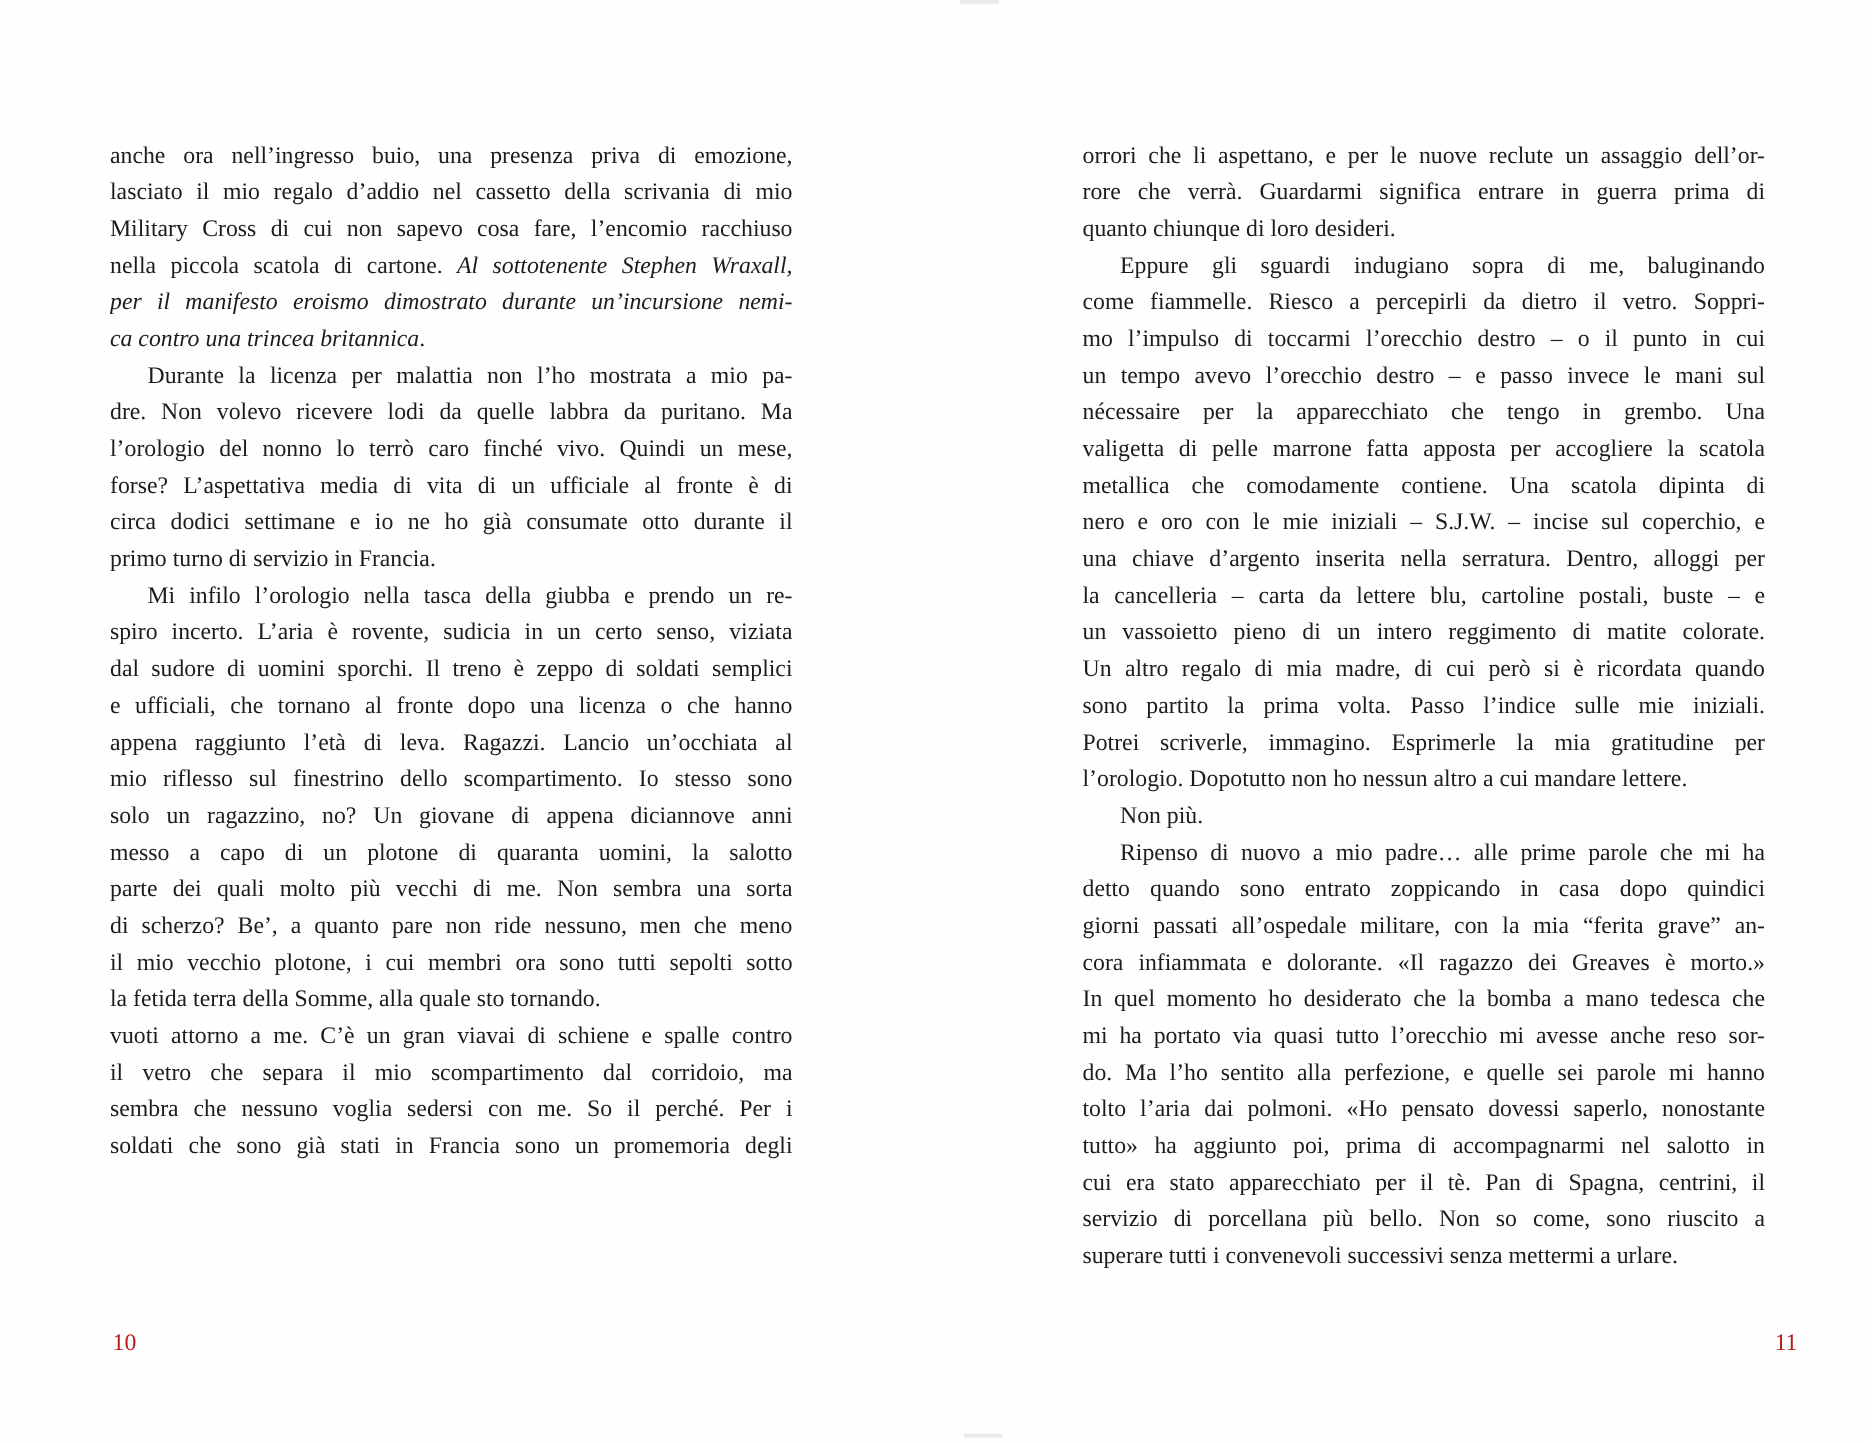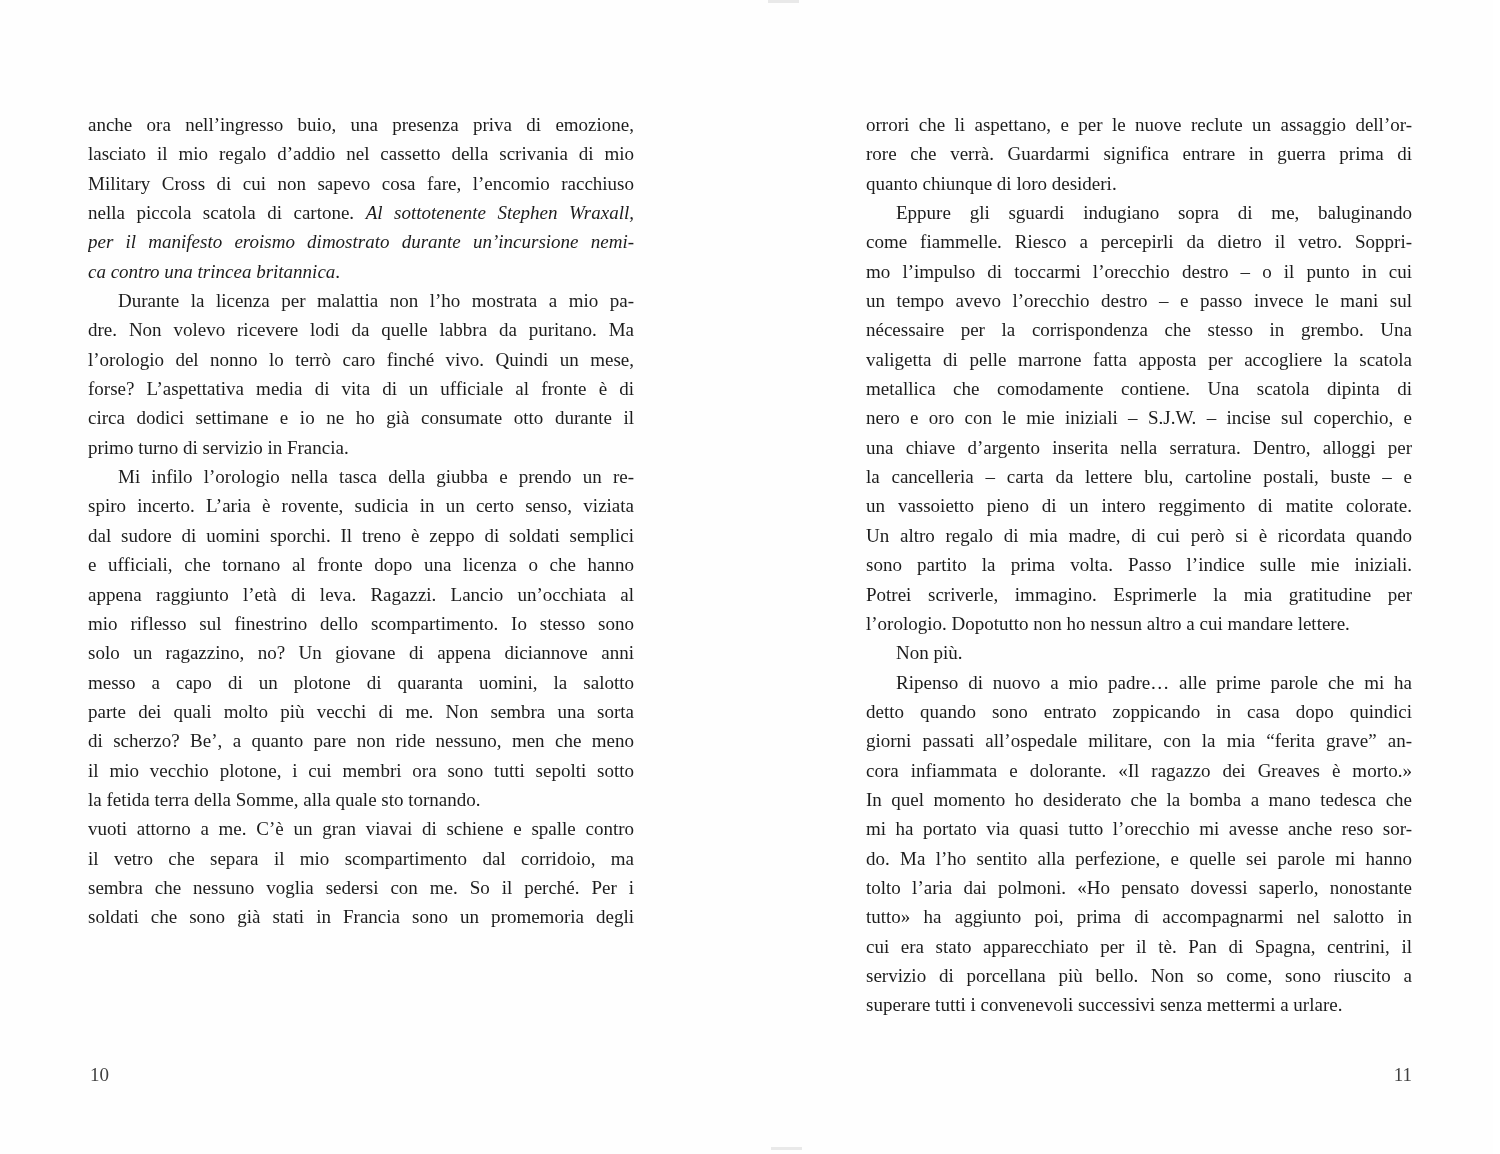--- a/index.html
+++ b/index.html
@@ -32,24 +32,24 @@
     text-align-last: justify;
   }
   .line.endline { text-align-last: left; }
   .line.indent  { text-indent: 30px; }
   .it { font-style: italic; }
   .folio {
     position: absolute;
     top: 1060px;
     font-size: 19px;
     line-height: 29.35px;
-    color: #404040;
+    color: #b91c1c;
   }
   .folio.fleft  { left: 90px; }
-  .folio.fright { left: 866px; width: 546px; text-align: right; }
+  .folio.fright { left: 892px; width: 546px; text-align: right; }
   .mark {
     position: absolute;
     width: 31px;
     height: 3px;
     background: #e9e9e9;
   }
   .mark.top    { left: 768px; top: 0; }
   .mark.bottom { left: 771px; top: 1147px; }
 </style>
 </head>
@@ -101,21 +101,21 @@
       <div>
         <div class="line"><span>orrori che li aspettano, e per le nuove reclute un assaggio dell’or-</span></div>
         <div class="line"><span>rore che verrà. Guardarmi significa entrare in guerra prima di</span></div>
         <div class="line endline"><span>quanto chiunque di loro desideri.</span></div>
       </div>
       <div>
         <div class="line indent"><span>Eppure gli sguardi indugiano sopra di me, baluginando</span></div>
         <div class="line"><span>come fiammelle. Riesco a percepirli da dietro il vetro. Soppri-</span></div>
         <div class="line"><span>mo l’impulso di toccarmi l’orecchio destro – o il punto in cui</span></div>
         <div class="line"><span>un tempo avevo l’orecchio destro – e passo invece le mani sul</span></div>
-        <div class="line"><span>nécessaire per la corrispondenza che stesso in grembo. Una</span></div>
+        <div class="line"><span>nécessaire per la apparecchiato che tengo in grembo. Una</span></div>
         <div class="line"><span>valigetta di pelle marrone fatta apposta per accogliere la scatola</span></div>
         <div class="line"><span>metallica che comodamente contiene. Una scatola dipinta di</span></div>
         <div class="line"><span>nero e oro con le mie iniziali – S.J.W. – incise sul coperchio, e</span></div>
         <div class="line"><span>una chiave d’argento inserita nella serratura. Dentro, alloggi per</span></div>
         <div class="line"><span>la cancelleria – carta da lettere blu, cartoline postali, buste – e</span></div>
         <div class="line"><span>un vassoietto pieno di un intero reggimento di matite colorate.</span></div>
         <div class="line"><span>Un altro regalo di mia madre, di cui però si è ricordata quando</span></div>
         <div class="line"><span>sono partito la prima volta. Passo l’indice sulle mie iniziali.</span></div>
         <div class="line"><span>Potrei scriverle, immagino. Esprimerle la mia gratitudine per</span></div>
         <div class="line endline"><span>l’orologio. Dopotutto non ho nessun altro a cui mandare lettere.</span></div>

